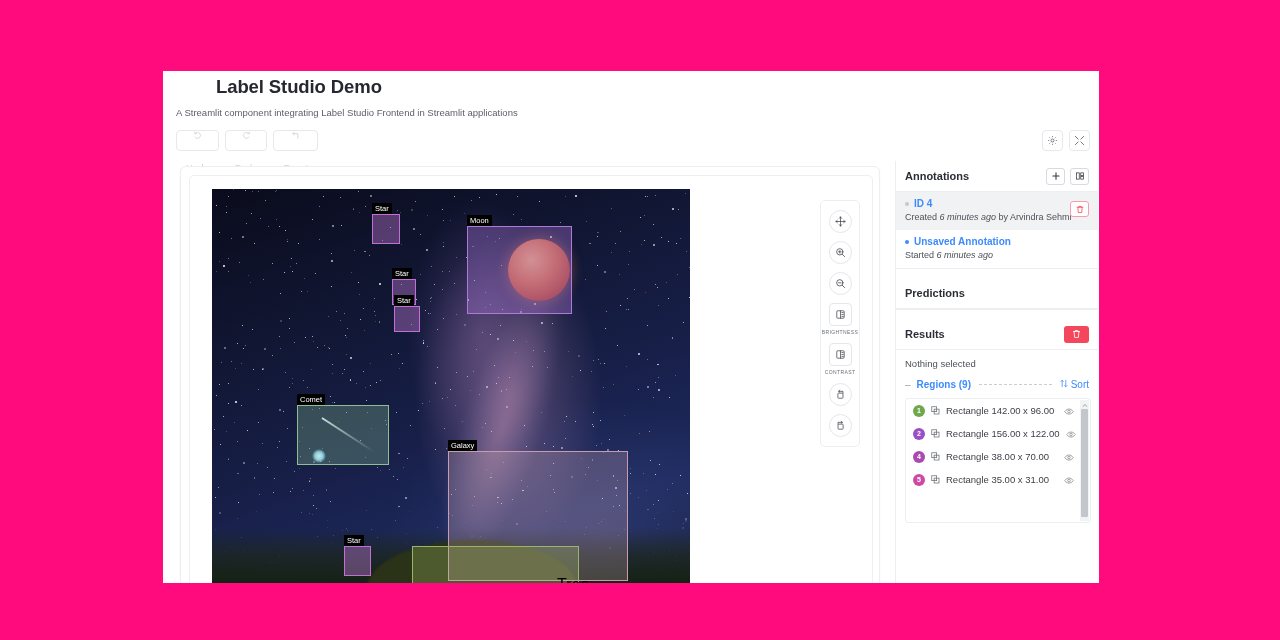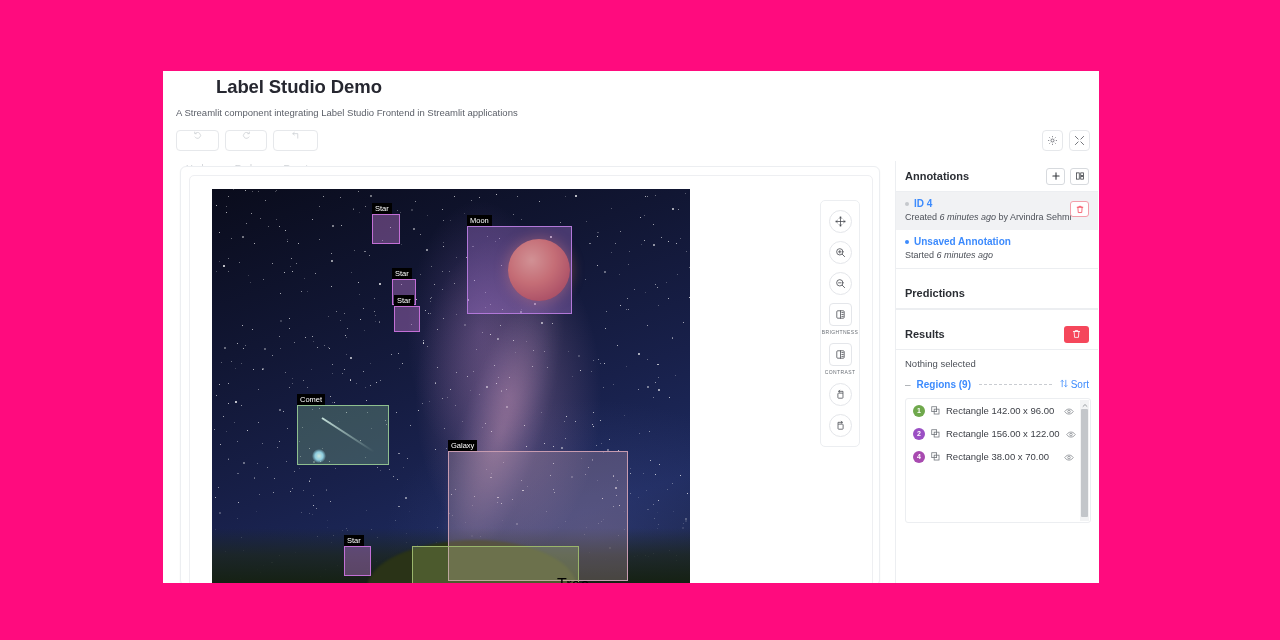--- a/index.html
+++ b/index.html
@@ -1112,20 +1112,32 @@
               <span class="reg-copy"><svg viewBox="0 0 12 12" fill="none" stroke="#6a6e75" stroke-width="1">
                   <rect x="1" y="1" width="6.5" height="6.5"></rect>
                   <rect x="4.2" y="4.2" width="6.5" height="6.5"></rect>
                 </svg></span>
               <span class="reg-name">Rectangle 38.00 x 70.00</span>
               <span class="reg-eye"><svg viewBox="0 0 14 10" fill="none" stroke="#7d8187" stroke-width="1">
                   <path d="M1 5s2.2-3.6 6-3.6S13 5 13 5s-2.2 3.6-6 3.6S1 5 1 5Z"></path>
                   <circle cx="7" cy="5" r="1.8"></circle>
                 </svg></span>
             </div>
+            <div class="reg-row">
+              <span class="reg-idx" style="background: rgb(204, 74, 166);">5</span>
+              <span class="reg-copy"><svg viewBox="0 0 12 12" fill="none" stroke="#6a6e75" stroke-width="1">
+                  <rect x="1" y="1" width="6.5" height="6.5"></rect>
+                  <rect x="4.2" y="4.2" width="6.5" height="6.5"></rect>
+                </svg></span>
+              <span class="reg-name">Rectangle 35.00 x 31.00</span>
+              <span class="reg-eye"><svg viewBox="0 0 14 10" fill="none" stroke="#7d8187" stroke-width="1">
+                  <path d="M1 5s2.2-3.6 6-3.6S13 5 13 5s-2.2 3.6-6 3.6S1 5 1 5Z"></path>
+                  <circle cx="7" cy="5" r="1.8"></circle>
+                </svg></span>
+            </div>
           </div>
         <div class="reg-scroll">
           <div class="reg-arrow">
             <svg viewBox="0 0 8 6" fill="none" stroke="#8a8f95" stroke-width="1.1" stroke-linecap="round">
                 <path d="M1.4 4.2 4 1.7l2.6 2.5"></path>
               </svg>
           </div>
           <div class="reg-thumb"></div>
         </div>
       </div>

